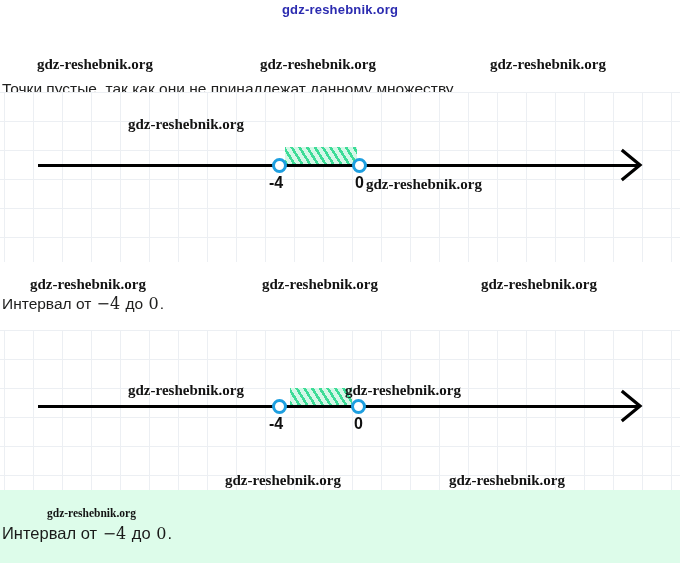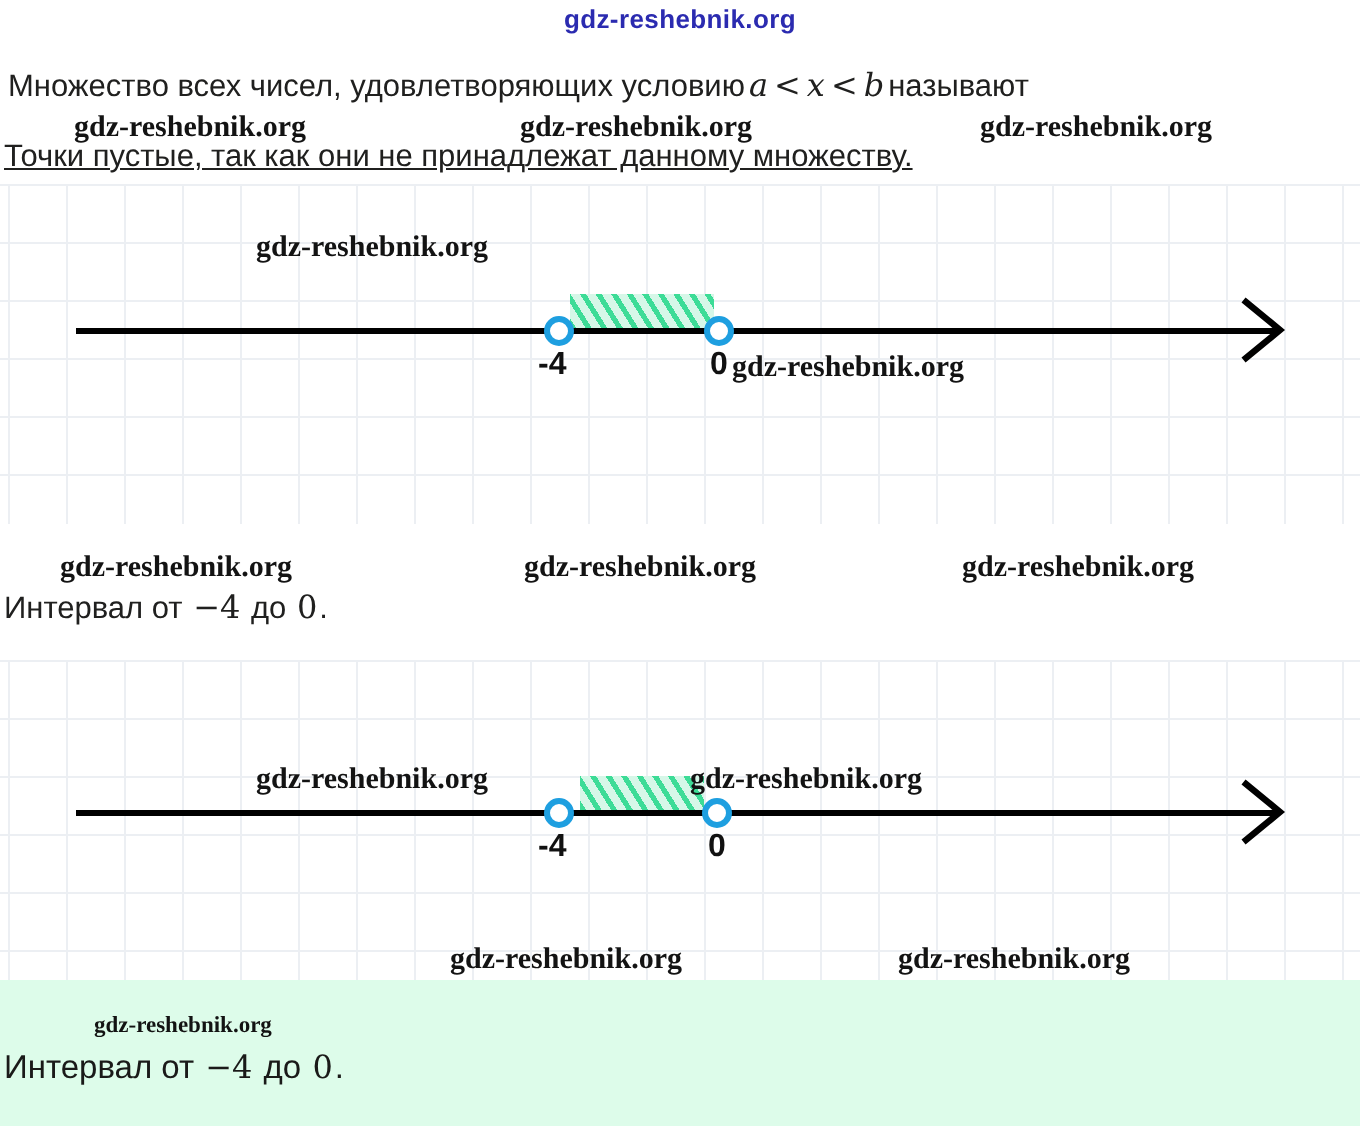--- a/index.html
+++ b/index.html
@@ -48,21 +48,21 @@
     left: 4px;
     top: 5px;
     font-family: "Liberation Sans", sans-serif;
     font-size: 15.5px;
     color: #20201f;
     white-space: nowrap;
   }
   .intro-line2 {
     position: absolute;
     left: 2px;
-    top: 42px;
+    top: 52px;
     font-family: "Liberation Sans", sans-serif;
     font-size: 15.5px;
     color: #20201f;
     white-space: nowrap;
     text-decoration: underline;
   }
   .mathexpr {
     font-family: "DejaVu Serif", serif;
     font-style: italic;
     font-size: 16px;
@@ -210,23 +210,20 @@
   }
 </style>
 </head>
 <body>
 
 <div class="page">
 
   <div class="wm-top">gdz-reshebnik.org</div>
 
   <div class="intro">
-    <div class="intro-line1">
-      <span>Множество всех чисел, удовлетворяющих условию</span><span class="mathexpr"><span>a</span><span class="op">&lt;</span><span>x</span><span class="op">&lt;</span><span>b</span></span><span>называют</span>
-    </div>
 
     <div class="wm-row" style="top:28px;">
       <span style="left:37px;">gdz-reshebnik.org</span>
       <span style="left:260px;">gdz-reshebnik.org</span>
       <span style="left:490px;">gdz-reshebnik.org</span>
     </div>
 
     <div class="intro-line2">Точки пустые, так как они не принадлежат данному множеству.</div>
   </div>
 

